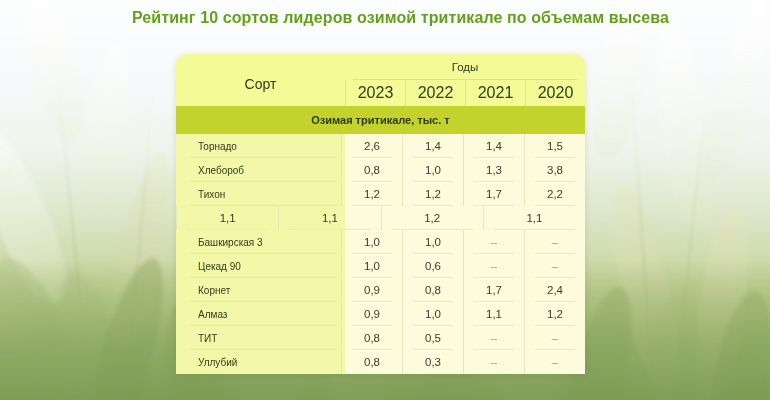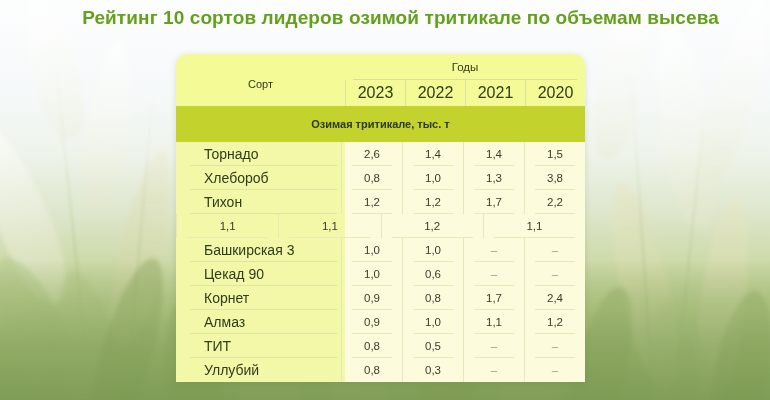--- a/index.html
+++ b/index.html
@@ -72,21 +72,21 @@
     pointer-events: none;
   }
 
   
   .title {
     position: absolute;
     left: 0; right: 0;
     top: 9px;
     text-align: center;
     color: #63a01c;
-    font-size: 19px;
+    font-size: 16px;
     font-weight: bold;
     line-height: 18px;
     letter-spacing: .1px;
     text-shadow: 0 0 5px rgba(255,255,255,.95), 0 0 10px rgba(255,255,255,.8);
     z-index: 5;
     margin-left: 31px;
   }
   .title .line { display: block; }
 
   
@@ -111,21 +111,21 @@
   .thead .sort-label {
     position: absolute;
     left: 0;
     top: 0;
     width: 169px;
     height: 60px;
     display: flex;
     align-items: center;
     justify-content: center;
     color: #2f3d1a;
-    font-size: 11px;
+    font-size: 14px;
   }
   .thead .years-label {
     position: absolute;
     left: 169px;
     right: 0;
     top: 3px;
     height: 20px;
     display: flex;
     align-items: center;
     justify-content: center;
@@ -154,21 +154,21 @@
     align-items: center;
     justify-content: center;
     color: #2f3d1a;
     font-size: 16px;
     border-left: 1px solid #dde2a6;
   }
 
   
   .banner {
     background: #c3d22c;
-    height: 36px;
+    height: 28px;
     display: flex;
     align-items: center;
     justify-content: center;
     color: #2c3a16;
     font-size: 11px;
     font-weight: bold;
   }
 
   
   .tbody {
@@ -185,24 +185,24 @@
   .row {
     position: relative;
     display: flex;
     height: 24px;
     z-index: 1;
   }
   .row .name {
     width: 165px;
     display: flex;
     align-items: center;
-    padding-left: 28px;
+    padding-left: 22px;
     box-sizing: border-box;
     color: #2f3d1a;
-    font-size: 14px;
+    font-size: 10px;
   }
   .row .vals {
     flex: 1 1 auto;
     display: flex;
   }
   .row .val {
     flex: 1 1 0;
     display: flex;
     align-items: center;
     justify-content: center;

